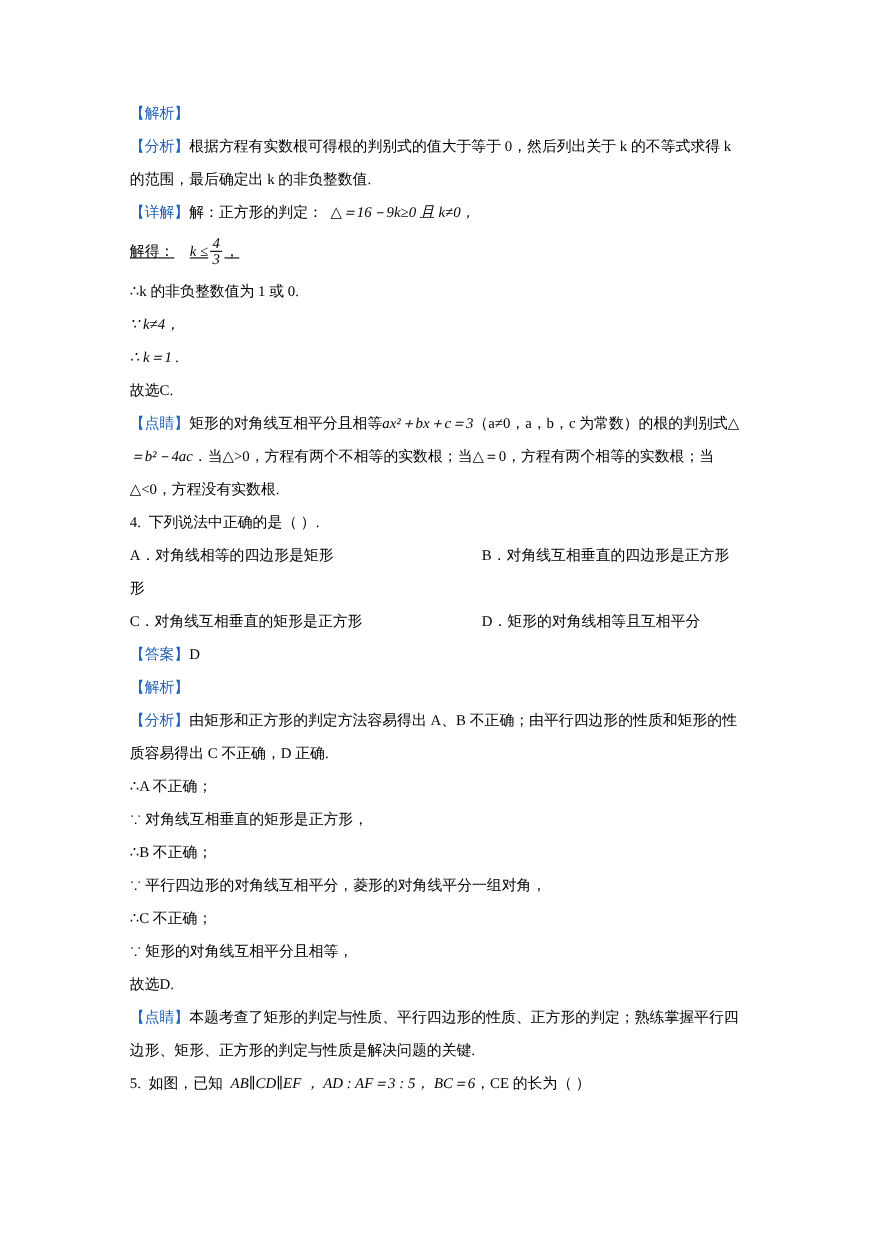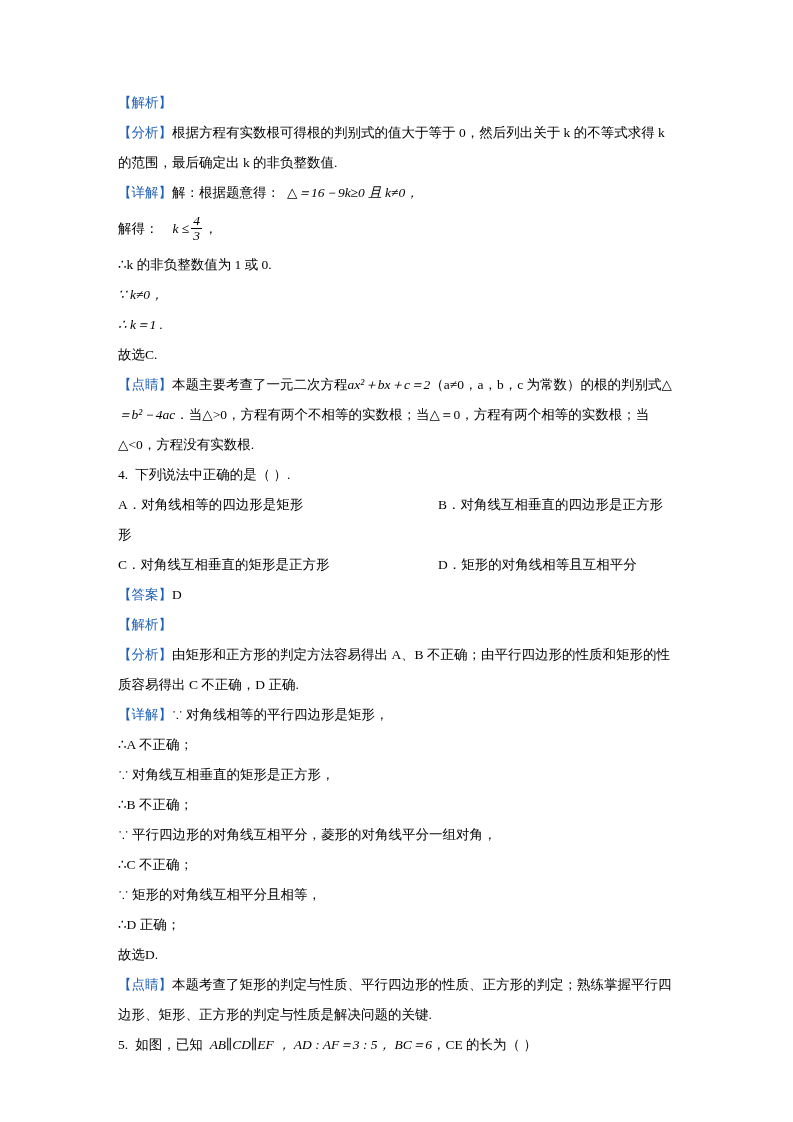--- a/index.html
+++ b/index.html
@@ -57,20 +57,21 @@
     padding: 0 2px;
     font-size: 13.5px;
   }
   .frac .den {
     display: block;
     padding: 0 2px;
     font-size: 13.5px;
   }
   .tall {
     line-height: 42px;
+    text-decoration: underline;
   }
   .opt-row {
     display: flex;
     font-size: 13.5px;
     line-height: 30px;
   }
   .opt-a {
     width: 320px;
     flex: 0 0 320px;
   }
@@ -96,45 +97,45 @@
 
   <div class="line">
     <span class="tag">【解析】</span>
   </div>
 
   <div class="line wrap">
     <span class="tag">【分析】</span><span>根据方程有实数根可得根的判别式的值大于等于 0，然后列出关于 k 的不等式求得 k 的范围，最后确定出 k 的非负整数值.</span>
   </div>
 
   <div class="line">
-    <span class="tag">【详解】</span><span>解：根据题意得：</span><span class="sp-sm"></span><span class="mi">△＝16－9k≥0 且 k≠0，</span>
+    <span class="tag">【详解】</span><span>解：正方形的判定：</span><span class="sp-sm"></span><span class="mi">△＝16－9k≥0 且 k≠0，</span>
   </div>
 
   <div class="line tall">
     <span>解得：</span><span class="sp"></span><span class="mi">k ≤</span><span class="frac"><span class="num">4</span><span class="den">3</span></span><span class="mn">，</span>
   </div>
 
   <div class="line">
     <span>∴k 的非负整数值为 1 或 0.</span>
   </div>
 
   <div class="line">
-    <span class="mi">∵ k≠0，</span>
+    <span class="mi">∵ k≠4，</span>
   </div>
 
   <div class="line">
     <span class="mi">∴ k＝1 .</span>
   </div>
 
   <div class="line">
     <span>故选C.</span>
   </div>
 
   <div class="line wrap">
-    <span class="tag">【点睛】</span><span>本题主要考查了一元二次方程</span><span class="mi">ax²＋bx＋c＝2</span><span>（a≠0，a，b，c 为常数）的根的判别式</span><span class="mi">△＝b²－4ac</span><span>．当△&gt;0，方程有两个不相等的实数根；当△＝0，方程有两个相等的实数根；当△&lt;0，方程没有实数根.</span>
+    <span class="tag">【点睛】</span><span>矩形的对角线互相平分且相等</span><span class="mi">ax²＋bx＋c＝3</span><span>（a≠0，a，b，c 为常数）的根的判别式</span><span class="mi">△＝b²－4ac</span><span>．当△&gt;0，方程有两个不相等的实数根；当△＝0，方程有两个相等的实数根；当△&lt;0，方程没有实数根.</span>
   </div>
 
   <div class="line">
     <span class="q-num">4.</span><span class="sp-sm"></span><span>下列说法中正确的是（      ）.</span>
   </div>
 
   <div class="opt-row">
     <div class="opt-a">A．对角线相等的四边形是矩形</div>
     <div class="opt-b">B．对角线互相垂直的四边形是正方形</div>
   </div>
@@ -153,46 +154,40 @@
   </div>
 
   <div class="line">
     <span class="tag">【解析】</span>
   </div>
 
   <div class="line wrap">
     <span class="tag">【分析】</span><span>由矩形和正方形的判定方法容易得出 A、B 不正确；由平行四边形的性质和矩形的性质容易得出 C 不正确，D 正确.</span>
   </div>
 
-  <div class="line">
-    <span class="tag">【详解】</span><span>∵ 对角线相等的平行四边形是矩形，</span>
-  </div>
 
   <div class="line">
     <span>∴A 不正确；</span>
   </div>
   <div class="line">
     <span>∵ 对角线互相垂直的矩形是正方形，</span>
   </div>
   <div class="line">
     <span>∴B 不正确；</span>
   </div>
   <div class="line">
     <span>∵ 平行四边形的对角线互相平分，菱形的对角线平分一组对角，</span>
   </div>
   <div class="line">
     <span>∴C 不正确；</span>
   </div>
   <div class="line">
     <span>∵ 矩形的对角线互相平分且相等，</span>
   </div>
   <div class="line">
-    <span>∴D 正确；</span>
-  </div>
-  <div class="line">
     <span>故选D.</span>
   </div>
 
   <div class="line wrap">
     <span class="tag">【点睛】</span><span>本题考查了矩形的判定与性质、平行四边形的性质、正方形的判定；熟练掌握平行四边形、矩形、正方形的判定与性质是解决问题的关键.</span>
   </div>
 
   <div class="line">
     <span class="q-num">5.</span><span class="sp-sm"></span><span>如图，已知</span><span class="sp-sm"></span><span class="mi">AB∥CD∥EF ，  AD : AF＝3 : 5，  BC＝6</span><span>，CE 的长为（      ）</span>
   </div>

